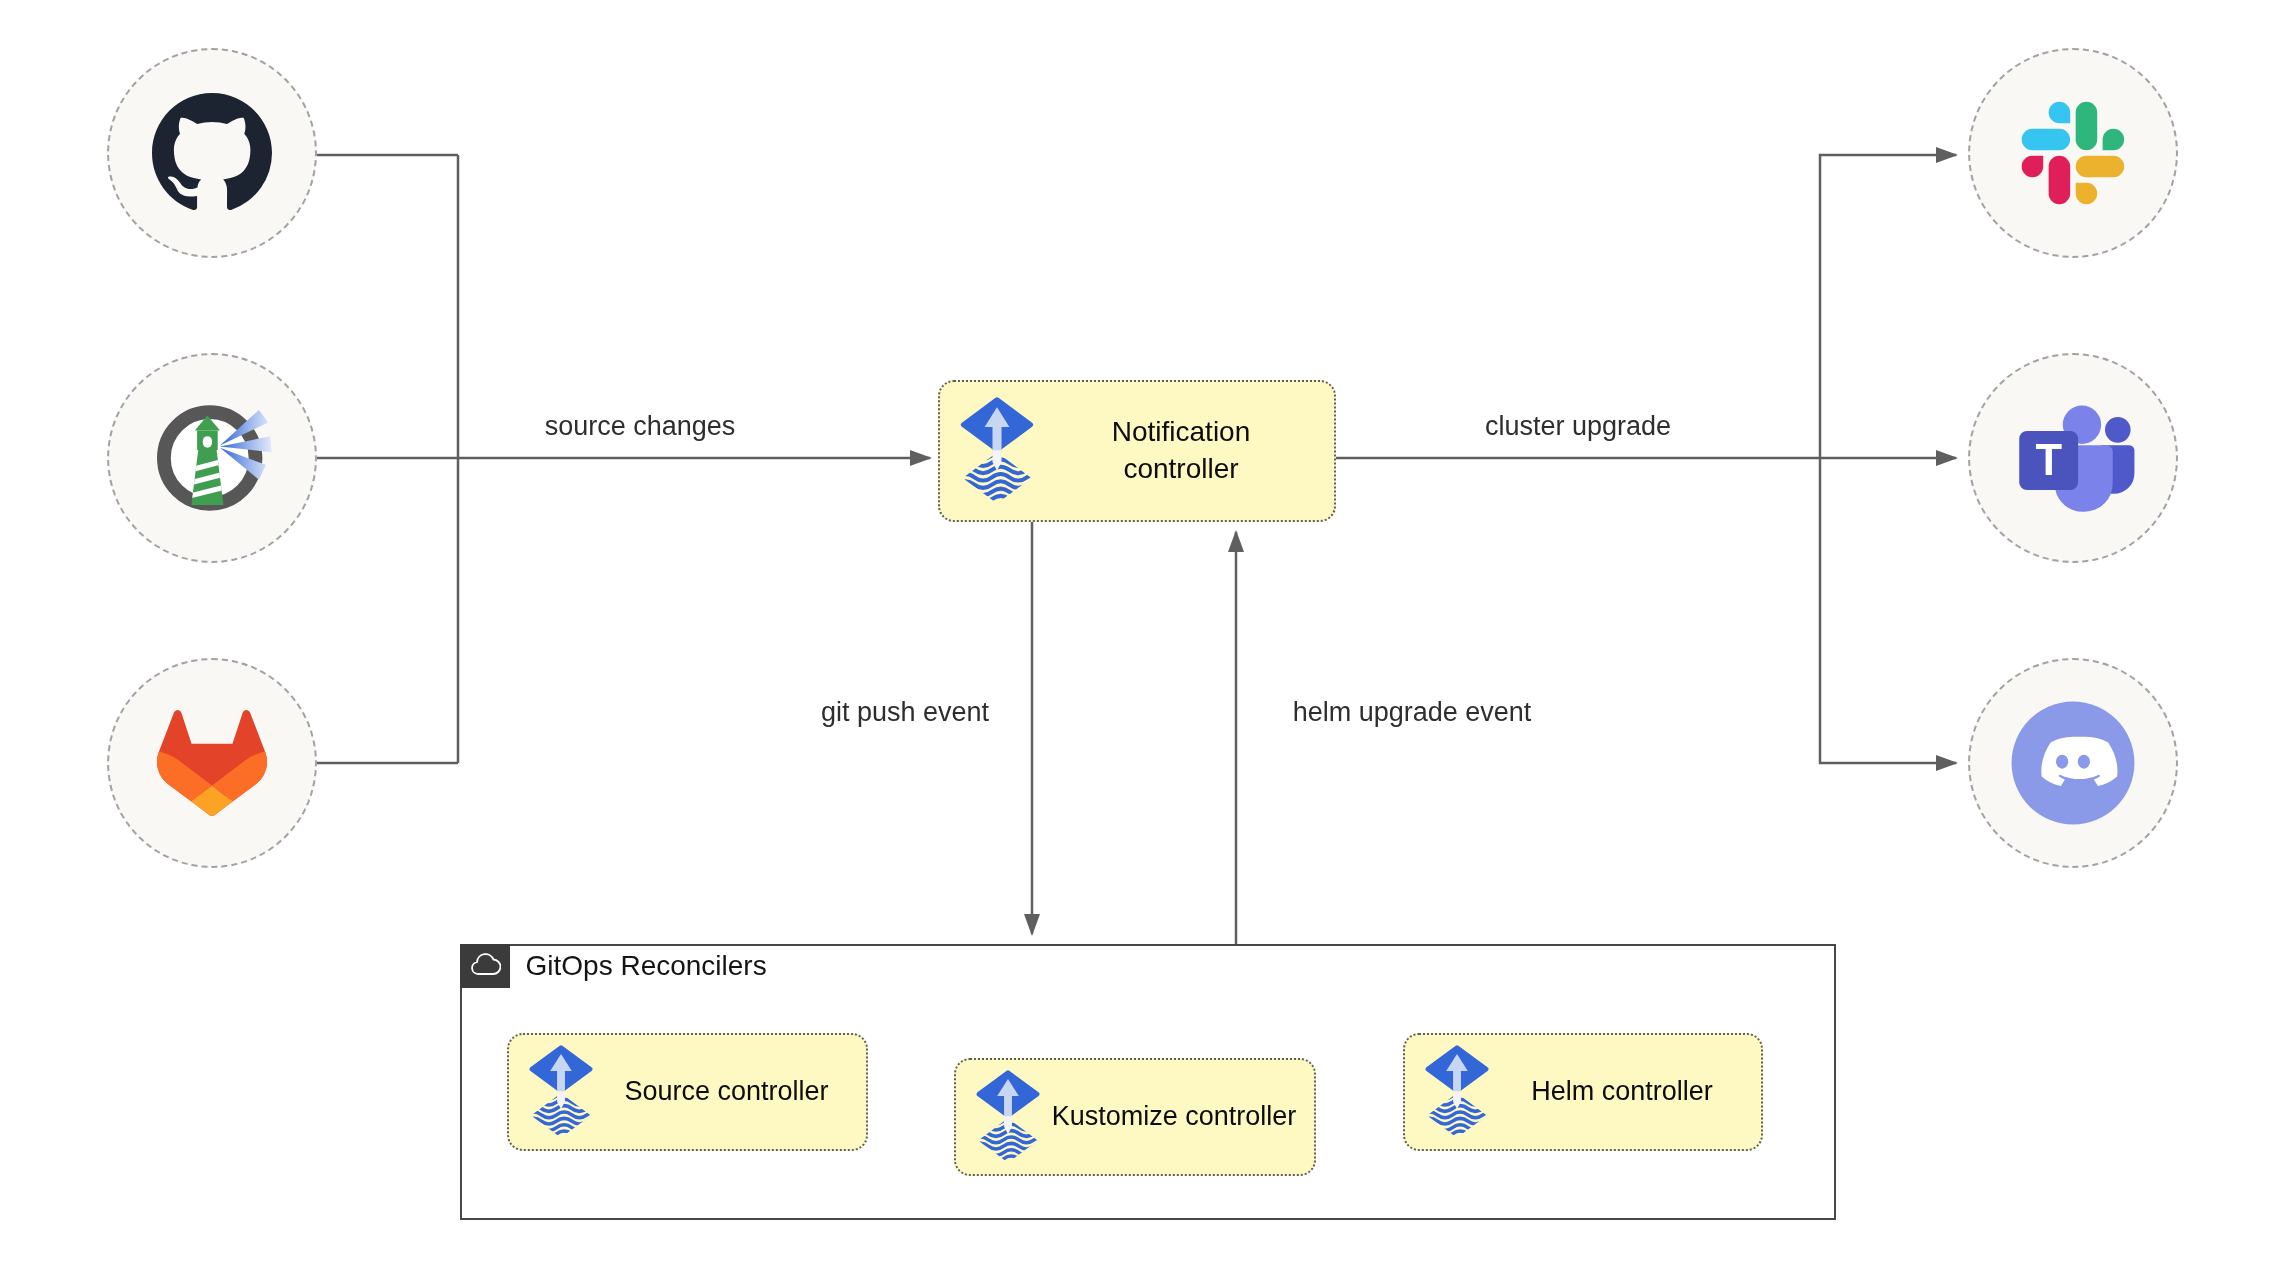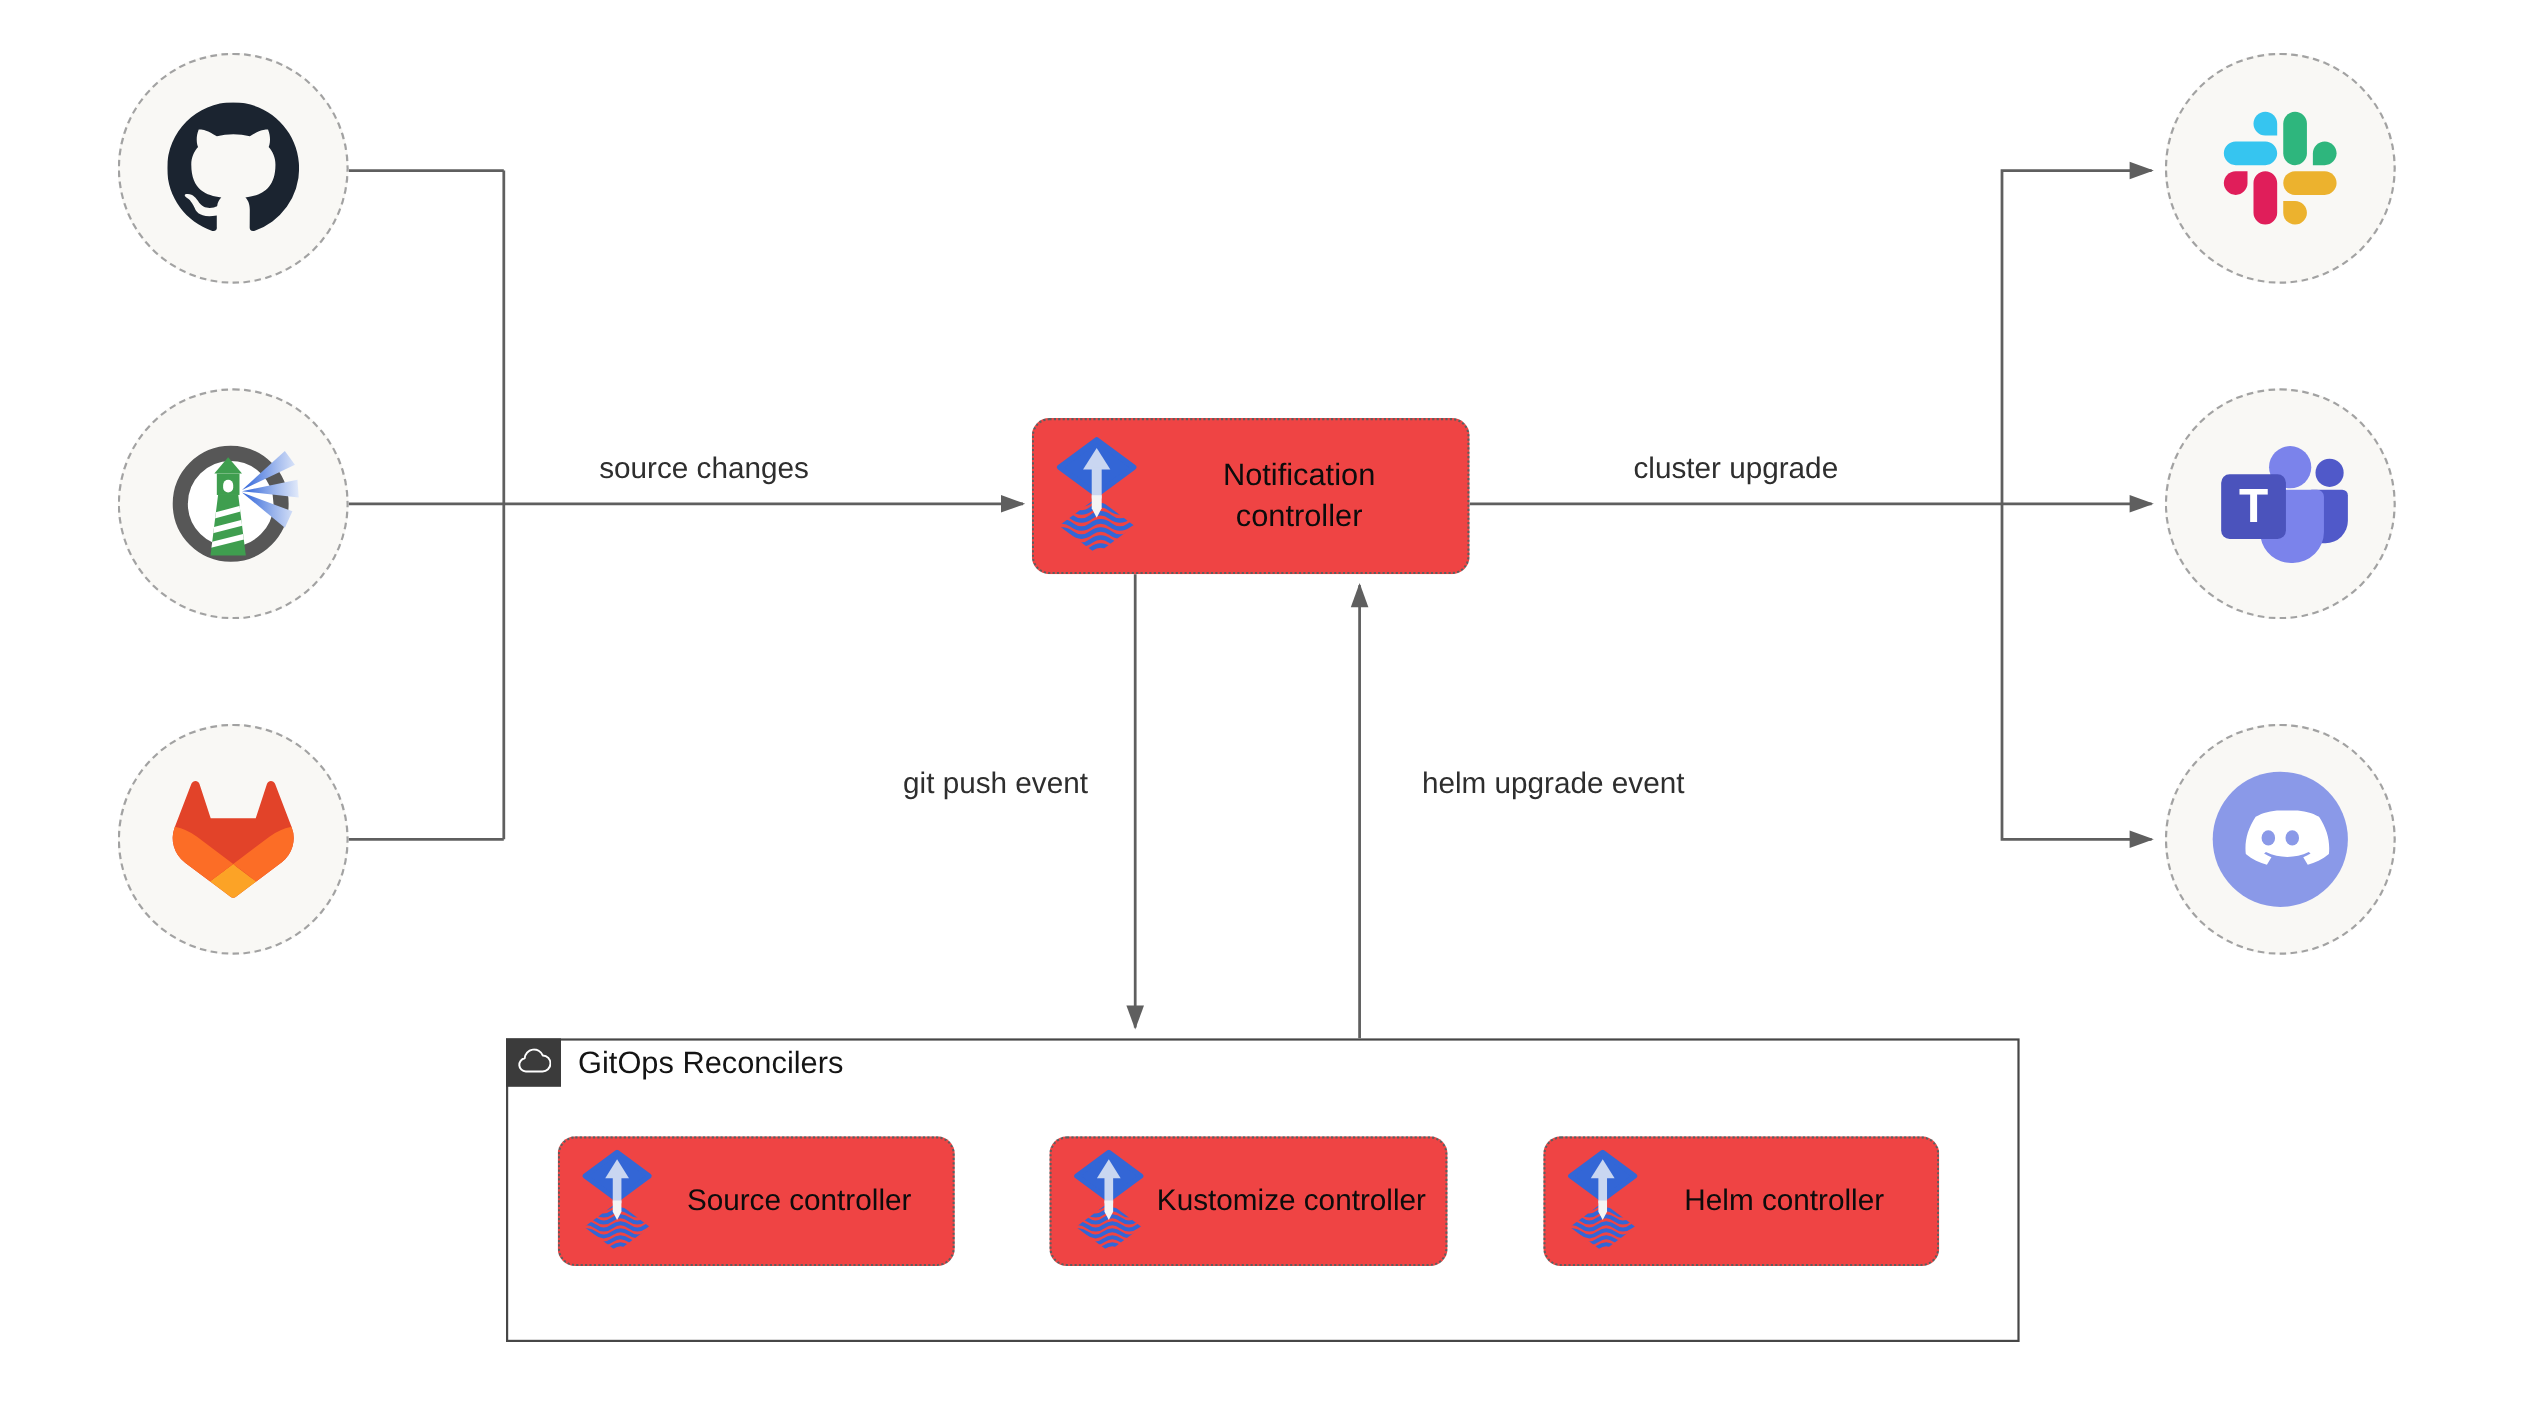--- a/index.html
+++ b/index.html
@@ -9,21 +9,21 @@
   }
   .wires { position:absolute; left:0; top:0; z-index:0; pointer-events:none; }
 
   .provider {
     position:absolute; width:210px; height:210px; border-radius:50%;
     border:2.5px dashed #a2a2a2; background:#f9f8f5; box-sizing:border-box;
     display:flex; align-items:center; justify-content:center; z-index:1;
   }
   .ctrl-box {
     position:absolute; border:2.5px dotted #5e5e5e; border-radius:16px;
-    background:#ef4444; box-sizing:border-box; display:flex; align-items:center; z-index:1;
+    background:#fef9c3; box-sizing:border-box; display:flex; align-items:center; z-index:1;
   }
   .ctrl-box .flux { margin-left:20px; flex:0 0 auto; }
   .ctrl-label {
     flex:1; text-align:center; font-size:28px; line-height:1.32;
     color:#0c0c0c; padding:0 10px 0 4px;
   }
   .ctrl-small .ctrl-label { font-size:27px; }
 
   .edge-label {
     position:absolute; transform:translate(-50%,-50%); z-index:2;
@@ -206,21 +206,21 @@
       <div class="group-title">GitOps Reconcilers</div>
     </div>
   </div>
 
   <div class="ctrl-box ctrl-small" style="left:507px; top:1033px; width:361px; height:118px">
     <svg class="flux" width="64" height="94">
         <use href="#flux-icon"></use>
       </svg>
     <div class="ctrl-label">Source controller</div>
   </div>
-  <div class="ctrl-box ctrl-small" style="left:954px; top:1033px; width:362px; height:118px">
+  <div class="ctrl-box ctrl-small" style="left:954px; top:1058px; width:362px; height:118px">
     <svg class="flux" width="64" height="94">
         <use href="#flux-icon"></use>
       </svg>
     <div class="ctrl-label">Kustomize controller</div>
   </div>
   <div class="ctrl-box ctrl-small" style="left:1403px; top:1033px; width:360px; height:118px">
     <svg class="flux" width="64" height="94">
         <use href="#flux-icon"></use>
       </svg>
     <div class="ctrl-label">Helm controller</div>

